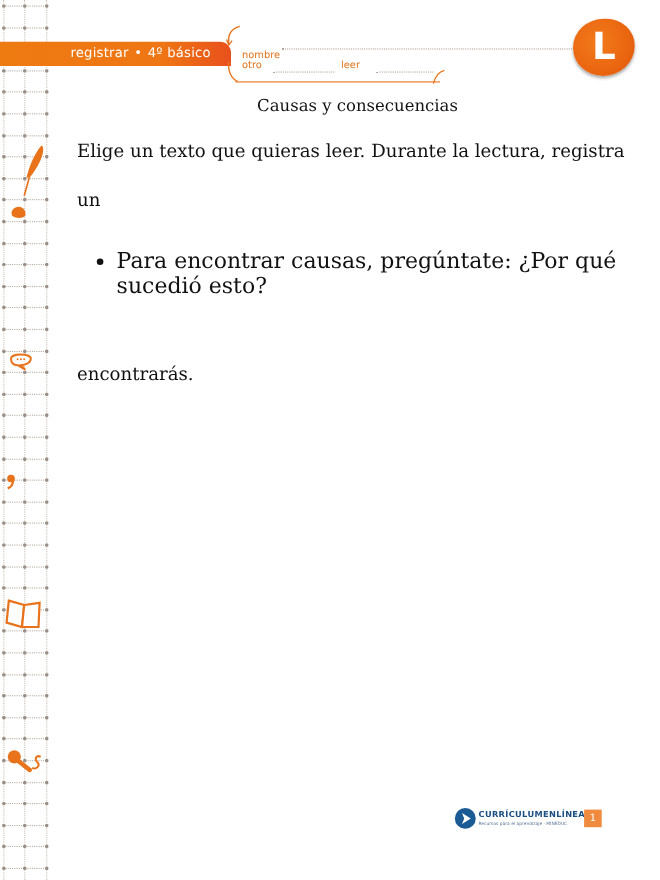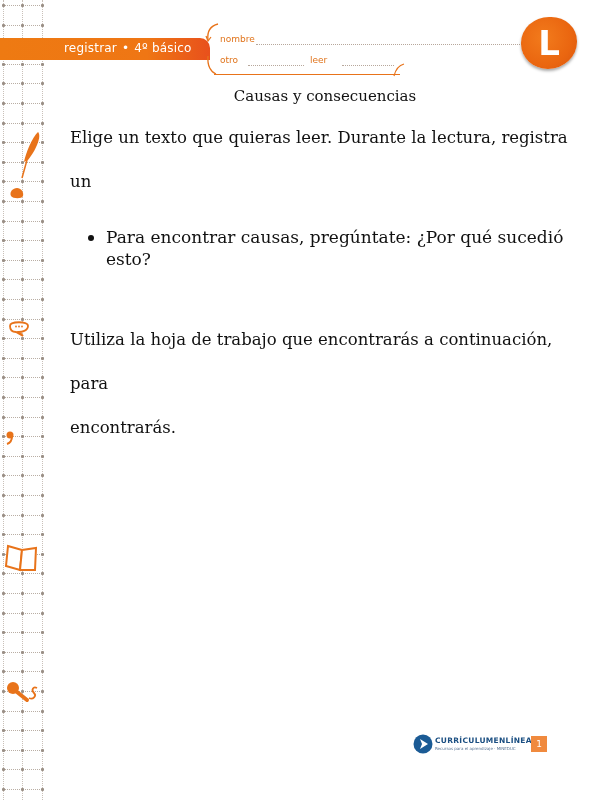--- a/index.html
+++ b/index.html
@@ -67,21 +67,21 @@
       font-size: 15px; color: #111;
     }
     .para {
       position: absolute; left: 70px; width: 500px;
       font-size: 16.5px; line-height: 44px; color: #111;
     }
     .bullets {
       position: absolute; left: 88px; top: 226px; width: 500px; list-style: none;
     }
     .bullets li {
-      position: relative; padding-left: 18px; font-size: 17px; line-height: 22px;
+      position: relative; padding-left: 18px; font-size: 20px; line-height: 22px;
       margin-bottom: 22px; color: #111;
     }
     .bullets li .bullet {
       position: absolute; left: 0; top: 9px; width: 6px; height: 6px; background: #111; border-radius: 50%;
     }
 
     
     .side-icon { position: absolute; }
 
     
@@ -286,42 +286,41 @@
 <div class="form-box">
   <svg style="position:absolute;left:0;top:0" width="16" height="56">
     <path d="M14 2 C6 4, 3 10, 4 18" stroke="#e8731a" stroke-width="1.3" fill="none"></path>
     <path d="M4 34 C3 44, 7 50, 12 52" stroke="#e8731a" stroke-width="1.3" fill="none"></path>
     <path d="M2 14 L4 19 L7 15" stroke="#e8731a" stroke-width="1.2" fill="none"></path>
   </svg>
   <div class="underline"></div>
   <svg style="position:absolute;left:188px;top:40px" width="14" height="16">
     <path d="M2 14 C4 6, 8 3, 12 2" stroke="#e8731a" stroke-width="1.2" fill="none"></path>
   </svg>
-  <span class="form-label" style="left:16px;top:12px">nombre</span>
+  <span class="form-label" style="left:16px;top:24px">nombre</span>
   <div class="form-dots" style="left:52px;top:22px;width:280px"></div>
   <span class="form-label" style="left:16px;top:33px">otro</span>
   <div class="form-dots" style="left:44px;top:43px;width:56px"></div>
   <span class="form-label" style="left:106px;top:33px">leer</span>
   <div class="form-dots" style="left:138px;top:43px;width:52px"></div>
 </div>
 
 <div class="badge-l">L</div>
 
 <div class="doc-title">Causas y consecuencias</div>
 
 <div class="para" style="top:116px">
   <div>Elige un texto que quieras leer. Durante la lectura, registra un</div>
 </div>
 
 <ul class="bullets">
   <li><span class="bullet"></span><span>Para encontrar causas, pregúntate: ¿Por qué sucedió esto?</span></li>
 </ul>
 
 <div class="para" style="top:318px">
-  <div>Utiliza la hoja de trabajo que encontrarás a continuación, para</div>
   <div>encontrarás.</div>
 </div>
 
 <svg class="side-icon" style="left:18px;top:130px" width="24" height="50">
   <path d="M20 2 C24 6, 18 20, 10 30 L6 32 C8 22, 14 8, 20 2 Z" fill="#e8731a"></path>
   <path d="M9 30 L4 48" stroke="#e8731a" stroke-width="1.5"></path>
 </svg>
 <svg class="side-icon" style="left:9px;top:186px" width="16" height="14">
   <path d="M2 10 C0 6, 4 2, 8 2 C12 2, 15 6, 14 10 C13 13, 4 13, 2 10 Z" fill="#e8731a"></path>
 </svg>

